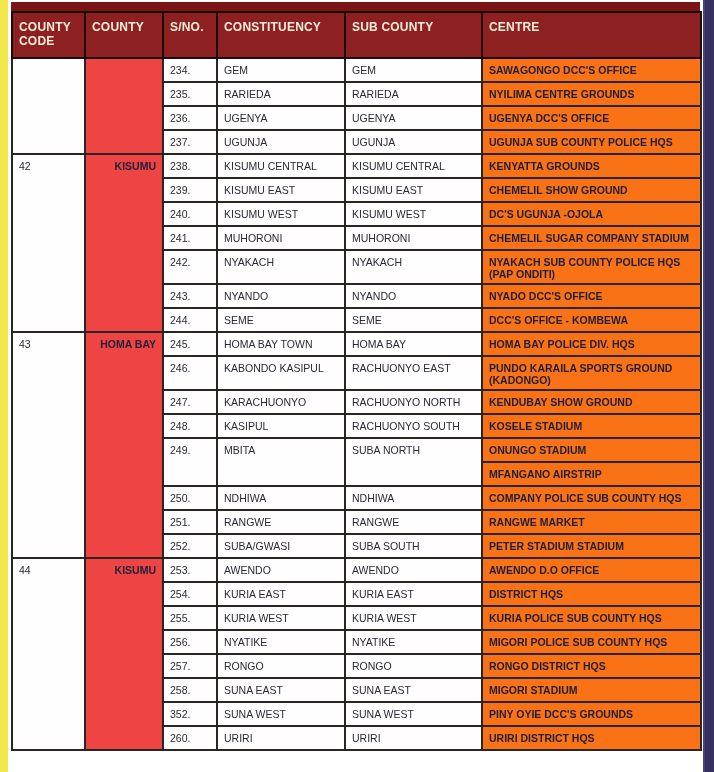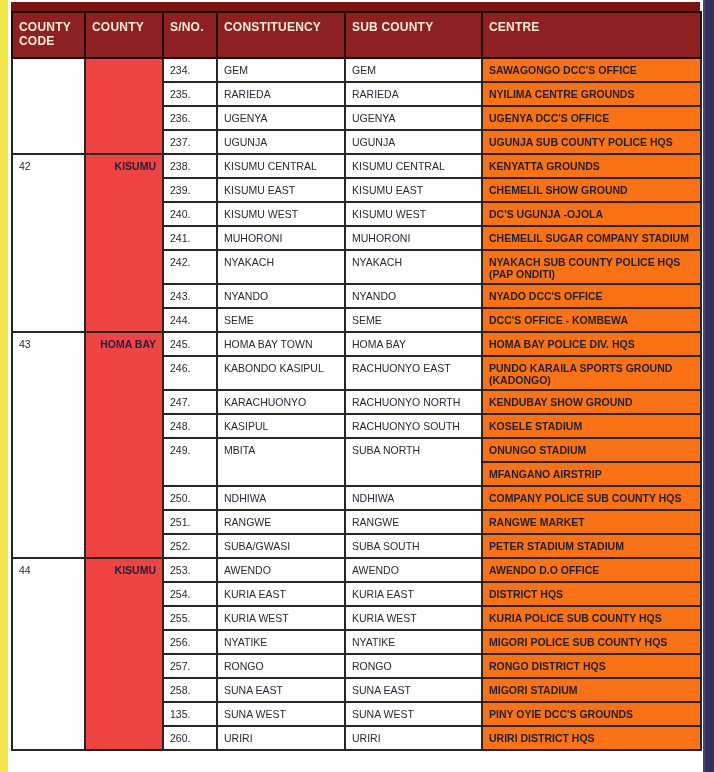--- a/index.html
+++ b/index.html
@@ -244,21 +244,21 @@
           <td>RONGO</td>
           <td class="centre-cell">RONGO DISTRICT HQS</td>
         </tr>
         <tr class="r">
           <td>258.</td>
           <td>SUNA EAST</td>
           <td>SUNA EAST</td>
           <td class="centre-cell">MIGORI STADIUM</td>
         </tr>
         <tr class="r">
-          <td>135.</td>
+          <td>352.</td>
           <td>SUNA WEST</td>
           <td>SUNA WEST</td>
           <td class="centre-cell">PINY OYIE DCC'S GROUNDS</td>
         </tr>
         <tr class="r">
           <td>260.</td>
           <td>URIRI</td>
           <td>URIRI</td>
           <td class="centre-cell">URIRI DISTRICT HQS</td>
         </tr>

